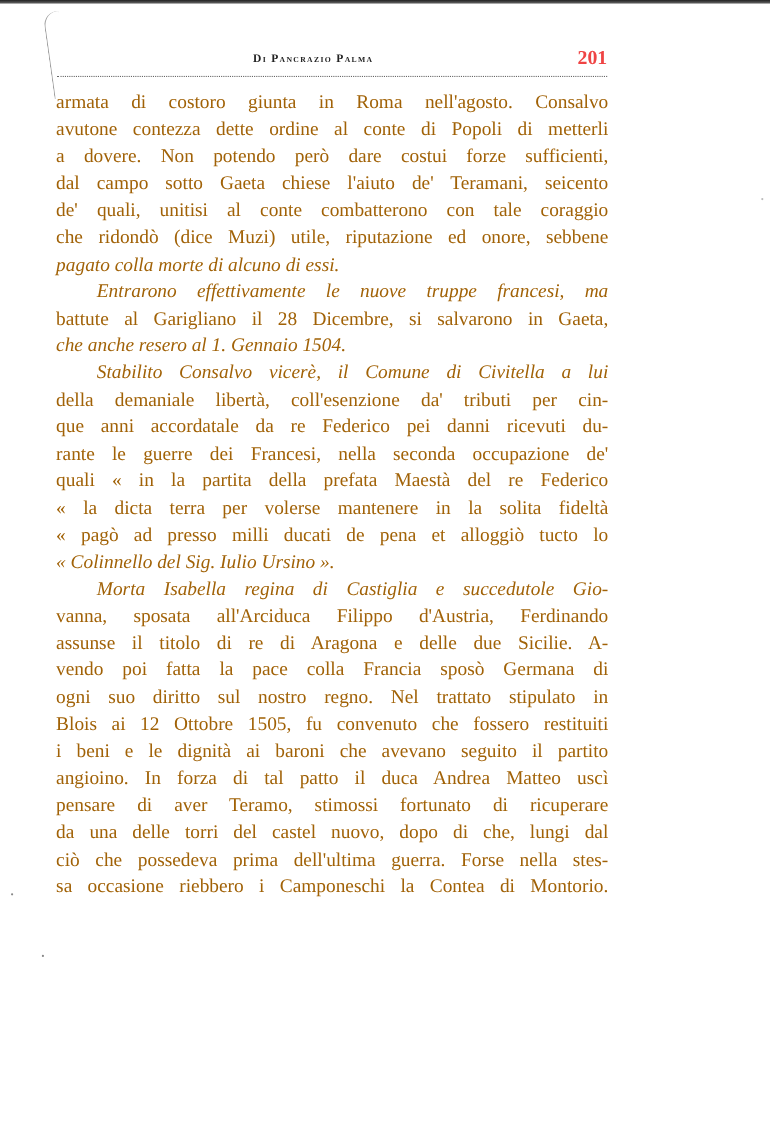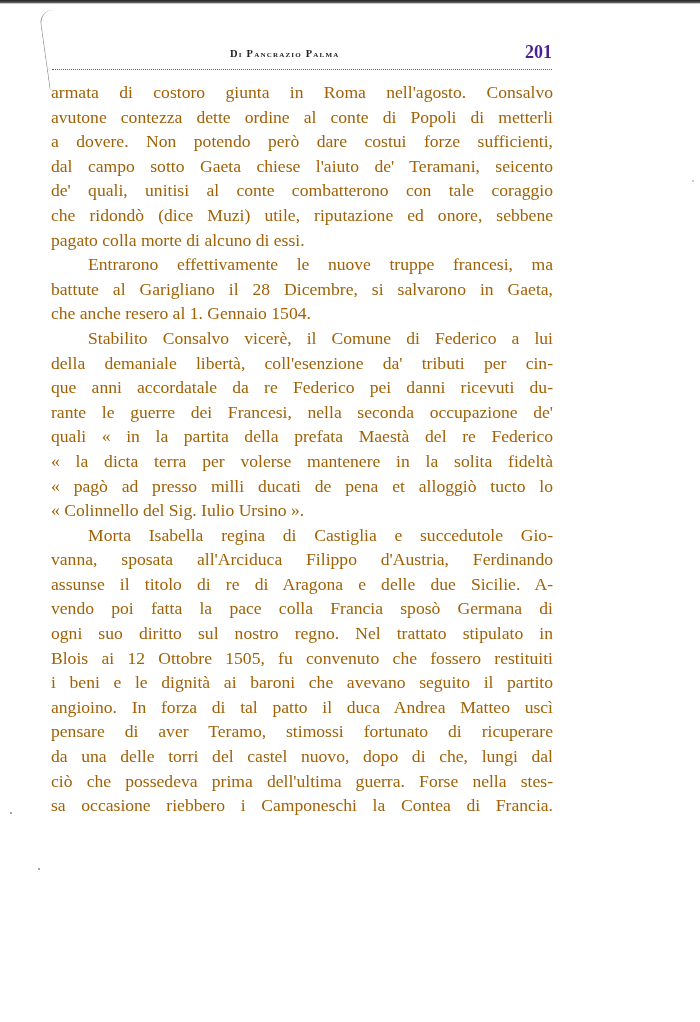--- a/index.html
+++ b/index.html
@@ -48,21 +48,21 @@
       font-weight: bold;
       color: #222;
     }
     .page-number {
       position: absolute;
       right: 0;
       top: 2px;
       font-family: "Liberation Serif", "DejaVu Serif", serif;
       font-size: 18px;
       font-weight: bold;
-      color: #4c1d95;
+      color: #ef4444;
     }
     .rule {
       position: absolute;
       left: 52px;
       top: 69px;
       width: 500px;
       height: 0;
       border-top: 1px dotted #666;
     }
     .body-text {
@@ -77,23 +77,25 @@
     }
     .line {
       display: block;
       white-space: nowrap;
       text-align: justify;
       text-align-last: justify;
       height: 24.6px;
     }
     .line.last {
       text-align-last: left;
+      font-style: italic;
     }
     .line.indent {
       padding-left: 37px;
+      font-style: italic;
     }
     .speck {
       position: absolute;
       width: 2px; height: 2px;
       background: #888;
       border-radius: 50%;
     }
   </style>
 </head>
 <body>
@@ -119,21 +121,21 @@
     <span class="line last">pagato colla morte di alcuno di essi.</span>
   </div>
 
   <div>
     <span class="line indent">Entrarono effettivamente le nuove truppe francesi, ma</span>
     <span class="line">battute al Garigliano il 28 Dicembre, si salvarono in Gaeta,</span>
     <span class="line last">che anche resero al 1. Gennaio 1504.</span>
   </div>
 
   <div>
-    <span class="line indent">Stabilito Consalvo vicerè, il Comune di Federico a lui</span>
+    <span class="line indent">Stabilito Consalvo vicerè, il Comune di Civitella a lui</span>
     <span class="line">della demaniale libertà, coll'esenzione da' tributi per cin-</span>
     <span class="line">que anni accordatale da re Federico pei danni ricevuti du-</span>
     <span class="line">rante le guerre dei Francesi, nella seconda occupazione de'</span>
     <span class="line">quali « in la partita della prefata Maestà del re Federico</span>
     <span class="line">« la dicta terra per volerse mantenere in la solita fideltà</span>
     <span class="line">« pagò ad presso milli ducati de pena et alloggiò tucto lo</span>
     <span class="line last">« Colinnello del Sig. Iulio Ursino ».</span>
   </div>
 
   <div>
@@ -141,20 +143,20 @@
     <span class="line">vanna, sposata all'Arciduca Filippo d'Austria, Ferdinando</span>
     <span class="line">assunse il titolo di re di Aragona e delle due Sicilie. A-</span>
     <span class="line">vendo poi fatta la pace colla Francia sposò Germana di</span>
     <span class="line">ogni suo diritto sul nostro regno. Nel trattato stipulato in</span>
     <span class="line">Blois ai 12 Ottobre 1505, fu convenuto che fossero restituiti</span>
     <span class="line">i beni e le dignità ai baroni che avevano seguito il partito</span>
     <span class="line">angioino. In forza di tal patto il duca Andrea Matteo uscì</span>
     <span class="line">pensare di aver Teramo, stimossi fortunato di ricuperare</span>
     <span class="line">da una delle torri del castel nuovo, dopo di che, lungi dal</span>
     <span class="line">ciò che possedeva prima dell'ultima guerra. Forse nella stes-</span>
-    <span class="line">sa occasione riebbero i Camponeschi la Contea di Francia.</span>
+    <span class="line">sa occasione riebbero i Camponeschi la Contea di Montorio.</span>
   </div>
 </div>
 
 <div class="speck" style="left:10px;top:812px"></div>
 <div class="speck" style="left:38px;top:868px"></div>
 
 <div class="speck" style="left:692px;top:180px;background:#bbb"></div>
 
 </body></html>

